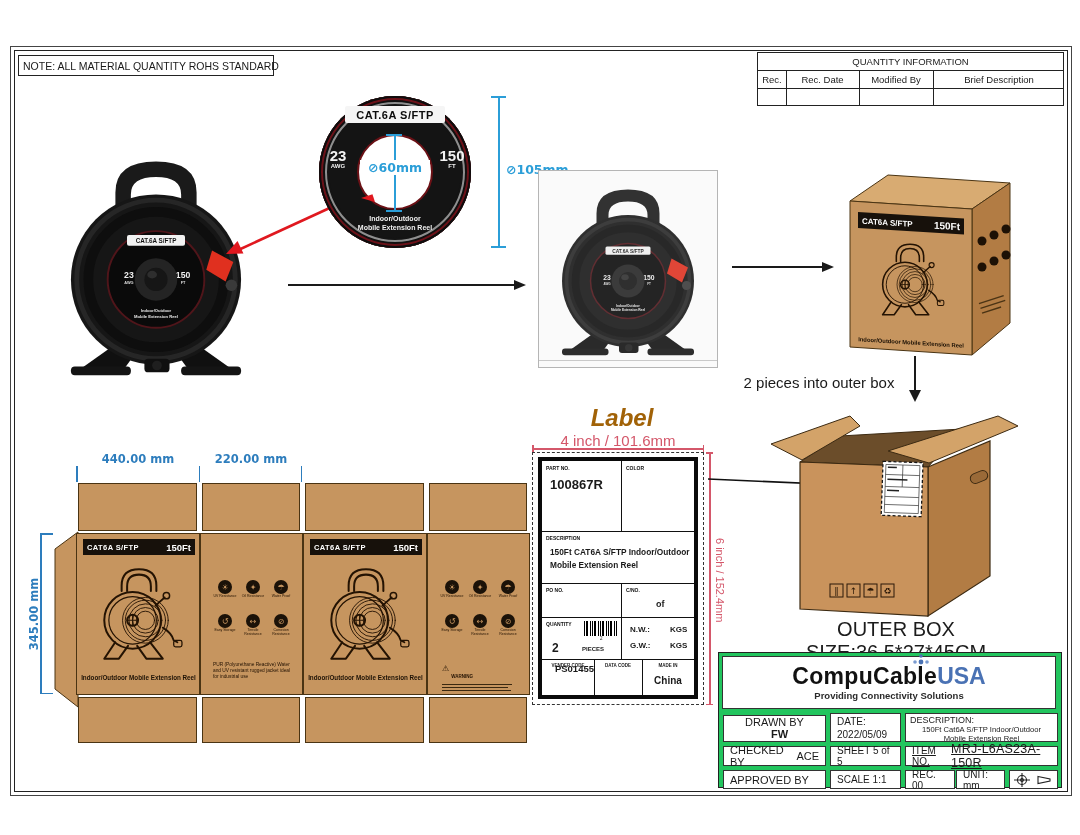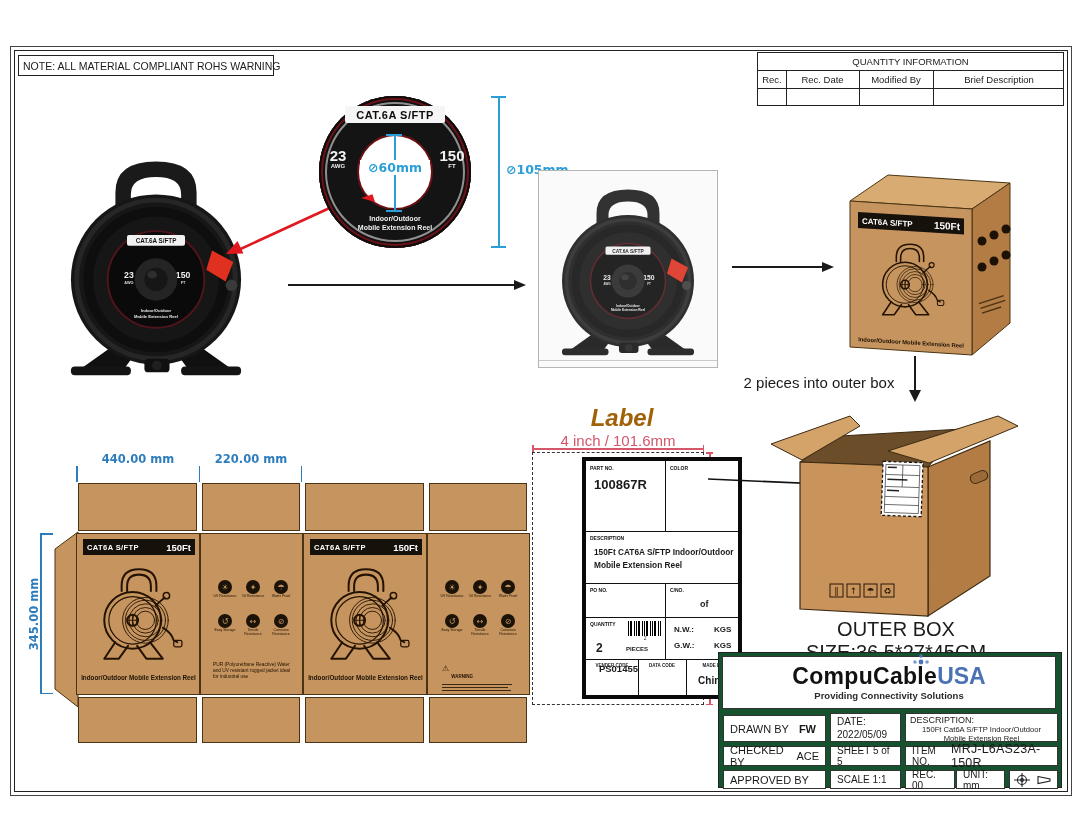--- a/index.html
+++ b/index.html
@@ -83,21 +83,21 @@
           <circle cx="80" cy="39" r="3.5" stroke-width="1.6"></circle>
         </g>
       </symbol>
     </defs>
   </svg>
 
   <div class="abs" style="left:10px;top:46px;width:1060px;height:748px;border:1px solid #444;"></div>
   <div class="abs" style="left:14px;top:50px;width:1052px;height:740px;border:1.5px solid #222;"></div>
 
   <div class="abs" style="left:18px;top:55px;width:250px;height:19px;border:1.2px solid #222;display:flex;align-items:center;padding-left:4px;box-sizing:content-box;">
-    <span style="font-size:10.5px;white-space:nowrap;">NOTE: ALL MATERIAL COMPLIANT ROHS WARNING</span>
+    <span style="font-size:10.5px;white-space:nowrap;">NOTE: ALL MATERIAL QUANTITY ROHS STANDARD</span>
   </div>
 
   <div class="abs" style="left:757px;top:52px;width:307px;height:54px;border:1px solid #222;box-sizing:border-box;font-size:9.5px;">
     <div class="abs" style="left:0;top:0;width:100%;height:18px;border-bottom:1px solid #222;display:flex;align-items:center;justify-content:center;box-sizing:border-box;">QUANTITY INFORMATION</div>
     <div class="abs" style="left:0;top:18px;width:100%;height:18px;border-bottom:1px solid #222;box-sizing:border-box;">
       <div class="abs" style="left:0;top:0;width:28px;height:17px;border-right:1px solid #222;display:flex;align-items:center;justify-content:center;">Rec.</div>
       <div class="abs" style="left:28px;top:0;width:73px;height:17px;border-right:1px solid #222;display:flex;align-items:center;justify-content:center;">Rec. Date</div>
       <div class="abs" style="left:101px;top:0;width:74px;height:17px;border-right:1px solid #222;display:flex;align-items:center;justify-content:center;">Modified By</div>
       <div class="abs" style="left:175px;top:0;width:132px;height:17px;display:flex;align-items:center;justify-content:center;">Brief Description</div>
     </div>
@@ -337,21 +337,21 @@
   <div class="rline" style="left:702.5px;top:445px;width:1.5px;height:7px;"></div>
   <div class="abs" style="left:532px;top:432px;width:172px;text-align:center;font-size:15px;color:#d4576a;">4 inch / 101.6mm</div>
 
   <div class="abs" style="left:532px;top:452px;width:172px;height:253px;border:1.5px dashed #333;box-sizing:border-box;"></div>
 
   <div class="rline" style="left:709px;top:452px;width:1.5px;height:253px;"></div>
   <div class="rline" style="left:706px;top:452px;width:7px;height:1.5px;"></div>
   <div class="rline" style="left:706px;top:703.5px;width:7px;height:1.5px;"></div>
   <div class="abs" style="left:712px;top:500px;width:14px;height:160px;font-size:11px;color:#d4576a;writing-mode:vertical-rl;text-align:center;">6 inch / 152.4mm</div>
 
-  <div class="abs" style="left:538px;top:457px;width:160px;height:242px;background:#fff;border:4px solid #0a0a0a;box-sizing:border-box;font-family:'Liberation Sans',sans-serif;margin-left:44px;">
+  <div class="abs" style="left:538px;top:457px;width:160px;height:242px;background:#fff;border:4px solid #0a0a0a;box-sizing:border-box;font-family:'Liberation Sans',sans-serif;">
 
     <div class="abs" style="left:0;top:0;width:152px;height:70px;border-bottom:1px solid #111;">
       <div class="abs" style="left:79px;top:0;width:1px;height:70px;background:#111;"></div>
       <div class="abs lbl-tiny" style="left:4px;top:4px;">PART NO.</div>
       <div class="abs" style="left:8px;top:16px;font-size:13px;font-weight:bold;">100867R</div>
       <div class="abs lbl-tiny" style="left:84px;top:4px;">COLOR</div>
     </div>
 
     <div class="abs" style="left:0;top:70px;width:152px;height:52px;border-bottom:1px solid #111;">
       <div class="abs lbl-tiny" style="left:4px;top:4px;">DESCRIPTION</div>
@@ -419,55 +419,55 @@
       <rect x="133" y="188" width="13" height="13" fill="none" stroke="#2a1808" stroke-width="1"></rect>
       <text x="88.5" y="198" text-anchor="middle" font-size="9" fill="#2a1808" class="glyph">‖</text>
       <text x="105.5" y="198" text-anchor="middle" font-size="9" fill="#2a1808" class="glyph">↑</text>
       <text x="122.5" y="198" text-anchor="middle" font-size="9" fill="#2a1808" class="glyph">☂</text>
       <text x="139.5" y="198" text-anchor="middle" font-size="9" fill="#2a1808" class="glyph">♻</text>
     </g>
   </svg>
 
   <div class="abs" style="left:746px;top:618px;width:300px;text-align:center;font-size:20px;color:#1c1c1c;">OUTER BOX SIZE:36.5*27*45CM</div>
 
-  <div class="abs" style="left:718px;top:652px;width:344px;height:136px;border:1.5px solid #222;box-sizing:border-box;background:#14532d;">
+  <div class="abs" style="left:718px;top:652px;width:344px;height:136px;border:1.5px solid #222;box-sizing:border-box;background:#22c55e;">
 
     <div class="cell" style="left:3px;top:3px;width:334px;height:53px;flex-direction:column;justify-content:center;">
       <div style="position:relative;line-height:1;">
         <span style="font-size:23px;font-weight:bold;color:#111;letter-spacing:0.3px;">CompuCable</span><span style="font-size:23px;font-weight:bold;color:#4a72b4;">USA</span>
         <svg style="position:absolute;left:61%;top:-12px;" width="22" height="14" viewBox="0 0 22 14">
           <circle cx="11" cy="3" r="1.8" fill="#4a72b4"></circle>
             <circle cx="5" cy="9" r="1.8" fill="#7a9bd0"></circle>
           <circle cx="11" cy="9" r="2.4" fill="#4a72b4"></circle>
             <circle cx="17" cy="9" r="1.8" fill="#7a9bd0"></circle>
         </svg>
       </div>
       <div style="font-size:9.5px;font-weight:bold;color:#2a2a2a;margin-top:2px;">Providing Connectivity Solutions</div>
     </div>
 
-    <div class="cell cell-pad" style="left:4px;top:62px;width:103px;height:27px;font-size:11px;">
+    <div class="cell cell-pad" style="left:4px;top:62px;width:103px;height:27px;font-size:11px;flex-direction:column;">
       <span>DRAWN BY</span>
         <span style="margin-left:10px;font-weight:bold;">FW</span>
     </div>
     <div class="cell cell-pad" style="left:111px;top:60px;width:71px;height:29px;flex-direction:column;align-items:flex-start;justify-content:center;font-size:10px;line-height:1.3;">
       <span>DATE:</span>
         <span>2022/05/09</span>
     </div>
     <div class="cell" style="left:186px;top:60px;width:153px;height:29px;flex-direction:column;align-items:stretch;justify-content:flex-start;padding:1px 4px;box-sizing:border-box;">
       <span style="font-size:9px;">DESCRIPTION:</span>
       <span style="font-size:7.6px;text-align:center;">150Ft Cat6A S/FTP Indoor/Outdoor</span>
       <span style="font-size:7.6px;text-align:center;">Mobile Extension Reel</span>
     </div>
 
     <div class="cell cell-pad" style="left:4px;top:93px;width:103px;height:20px;font-size:11px;">
       <span>CHECKED BY</span>
         <span style="margin-left:8px;">ACE</span>
     </div>
     <div class="cell cell-pad" style="left:111px;top:93px;width:71px;height:20px;font-size:10px;">SHEET 5 of 5</div>
-    <div class="cell cell-pad" style="left:186px;top:93px;width:153px;height:20px;">
+    <div class="cell cell-pad" style="left:186px;top:93px;width:153px;height:20px;text-decoration:underline;">
       <span style="font-size:10px;">ITEM NO.</span>
         <span style="font-size:12.5px;margin-left:2px;letter-spacing:0.2px;">MRJ-L6AS23A-150R</span>
     </div>
 
     <div class="cell cell-pad" style="left:4px;top:117px;width:103px;height:19px;font-size:11px;">APPROVED BY</div>
     <div class="cell cell-pad" style="left:111px;top:117px;width:71px;height:19px;font-size:10px;">SCALE 1:1</div>
     <div class="cell cell-pad" style="left:186px;top:117px;width:50px;height:19px;font-size:10px;">REC. 00</div>
     <div class="cell cell-pad" style="left:237px;top:117px;width:49px;height:19px;font-size:10px;">UNIT: mm</div>
     <div class="cell" style="left:290px;top:117px;width:49px;height:19px;justify-content:center;">
       <svg width="44" height="16" viewBox="0 0 44 16">

